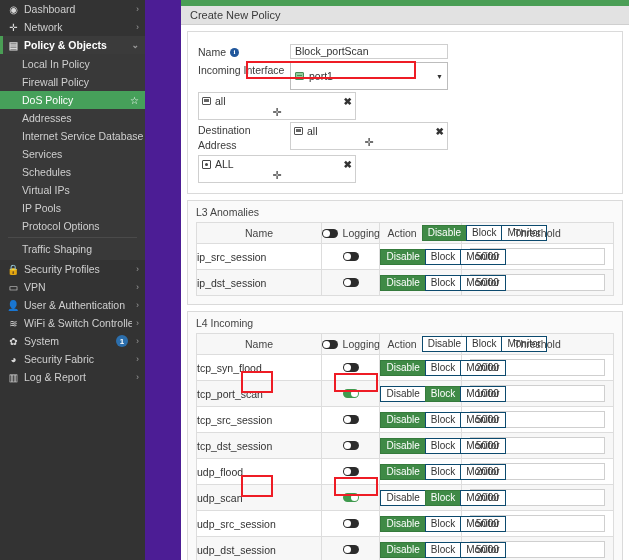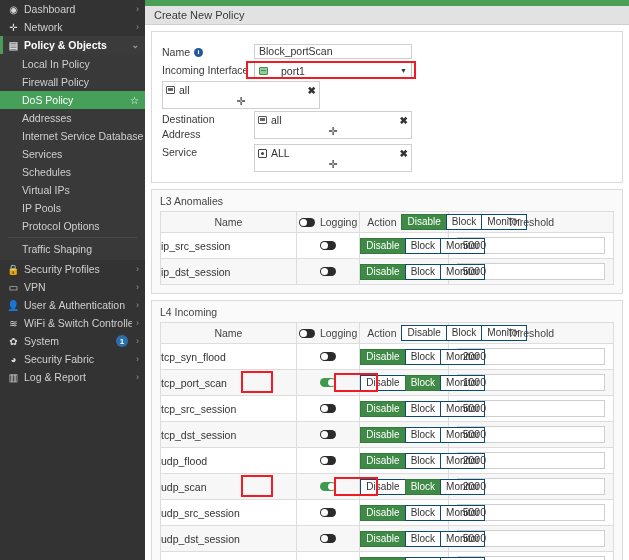--- a/index.html
+++ b/index.html
@@ -53,21 +53,21 @@
   .sub-item .star { font-size: 10px; color: #ffffff; }
   .sub-sep { height: 1px; background: #4a4a4a; margin: 2px 8px 2px 8px; }
   .badge-count {
     display: inline-flex; align-items: center; justify-content: center;
     min-width: 12px; height: 12px; border-radius: 6px;
     background: #2c6fad; color: #fff; font-size: 8px;
     padding: 0 3px; margin-right: 4px; font-weight: bold;
   }
 
   
-  #main { flex: 1 1 auto; height: 560px; position: relative; background: #4c1d95; overflow: hidden; }
+  #main { flex: 1 1 auto; height: 560px; position: relative; background: #4c1d95; overflow: hidden; padding-left: 36px; }
   #greenbar { height: 6px; background: #4a9e55; width: 100%; }
   #pagehead {
     height: 19px; background: #e2e2e2; border-bottom: 1px solid #cfcfcf;
     display: flex; align-items: center; padding-left: 9px;
     font-size: 11px; color: #3a3a3a;
   }
   #content { position: relative; height: 535px; background: #ffffff; overflow: hidden; }
 
   
   .form-card {
@@ -85,22 +85,22 @@
     background: #21579c; color: #fff; font-size: 7px; font-weight: bold;
     font-family: "Liberation Serif", serif; line-height: 1;
   }
   .fctl { flex: 1 1 auto; max-width: 158px; position: relative; }
   .txtinput {
     height: 15px; border: 1px solid #cfcfcf; background: #fff;
     font-size: 10.5px; color: #333; padding: 0 4px; line-height: 13px;
     width: 100%; display: flex; align-items: center;
   }
   .selectbox {
-    height: 17px; border: 1px solid #bdbdbd; background: #fff;
-    display: flex; align-items: center; padding: 0 4px; gap: 13px;
+    height: 28px; border: 1px solid #bdbdbd; background: #fff;
+    display: flex; align-items: center; padding: 0 4px; gap: 5px;
     font-size: 10.5px; color: #333;
   }
   .selectbox .caret { margin-left: auto; font-size: 7px; color: #333; }
   .iface-ico {
     width: 9px; height: 8px; background: #8fcf9b; border: 1px solid #4b8a57;
     border-radius: 1px; display: inline-block; position: relative;
   }
   .iface-ico::after {
     content:""; position:absolute; left:1px; right:1px; top:2px; height:1px;
     background:#4b8a57;
@@ -327,21 +327,20 @@
                 <span class="addr-ico"></span>
                 <span>all</span>
                 <span class="x">✖</span>
               </div>
               <div class="plusrow">✛</div>
             </div>
           </div>
         </div>
 
         <div class="frow">
-          <div class="flabel">Service</div>
           <div class="fctl">
             <div class="multibox">
               <div class="chip">
                 <span class="svc-ico"></span>
                 <span>ALL</span>
                 <span class="x">✖</span>
               </div>
               <div class="plusrow">✛</div>
             </div>
           </div>

